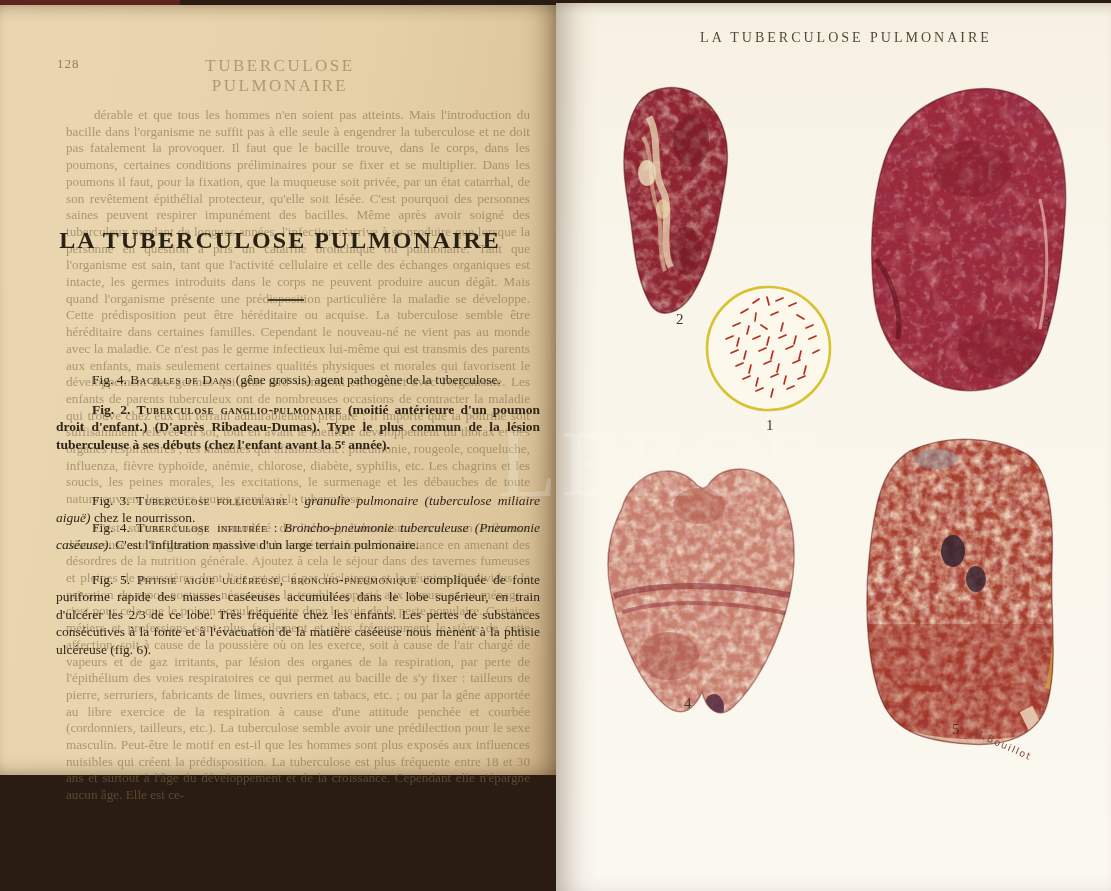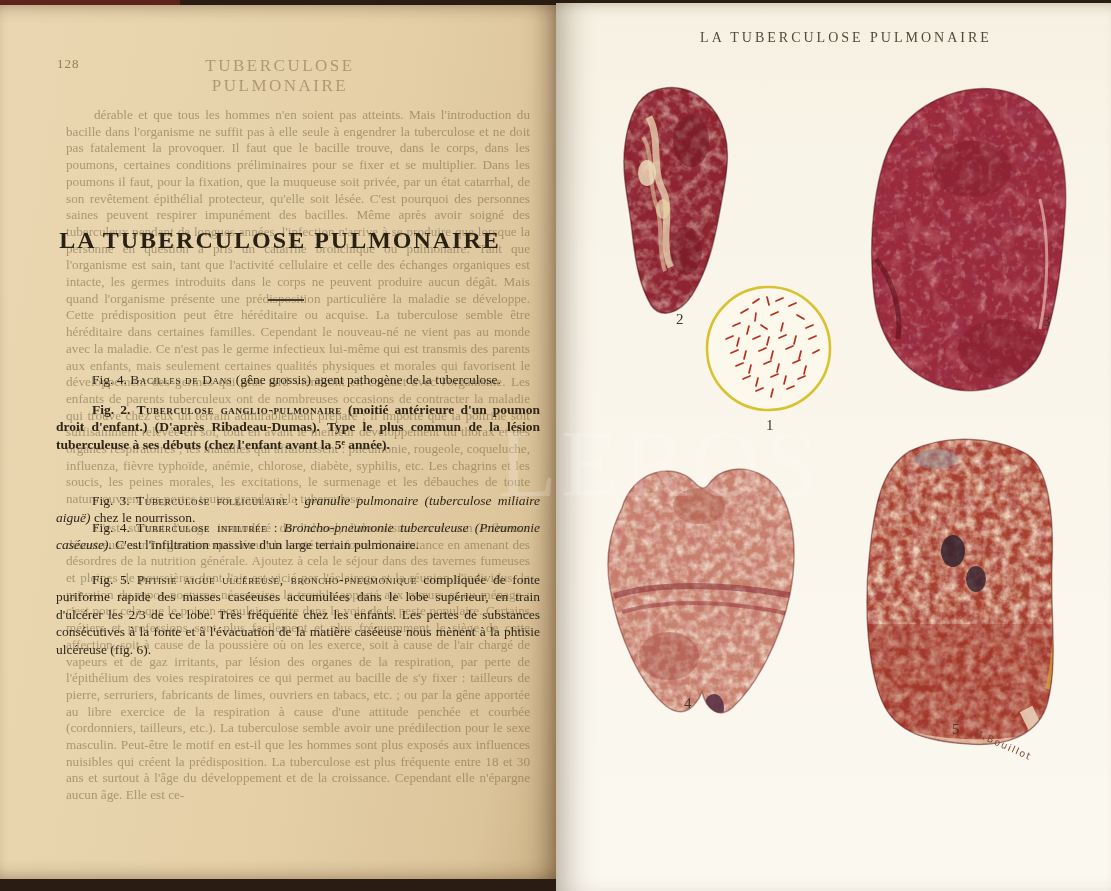--- a/index.html
+++ b/index.html
@@ -1,19 +1,19 @@
 <!DOCTYPE html>
 <html><head>
 <meta charset="utf-8">
 <style>
   html,body{margin:0;padding:0;background:#2a1c12;width:1111px;height:891px;overflow:hidden;}
   .scene{position:relative;width:1111px;height:891px;font-family:"Liberation Serif","DejaVu Serif",serif;}
   .cover-sliver{position:absolute;left:0;top:0;width:180px;height:8px;background:#5c241c;}
   
-  .page-left{position:absolute;left:0;top:5px;width:556px;height:874px;
+  .page-left{position:absolute;left:0;top:5px;width:556px;height:770px;
     background:linear-gradient(100deg,#ead7b1 0%,#e5d0a8 55%,#dcc49a 88%,#cbb084 100%);
     box-shadow:inset -20px 0 26px -14px rgba(60,35,15,.5), inset 0 10px 18px -12px rgba(60,35,15,.4), inset 0 -12px 18px -12px rgba(60,35,15,.35);}
   .pg-num{position:absolute;left:57px;top:51px;font-size:13px;color:rgba(120,95,60,.75);letter-spacing:1px;}
   .run-head-left{position:absolute;left:140px;top:51px;width:280px;text-align:center;font-size:17px;
     letter-spacing:2.5px;color:rgba(130,105,70,.55);}
   .faded-col{position:absolute;left:54px;top:90px;width:488px;color:rgba(122,106,72,.58);
     font-size:13.2px;line-height:16.7px;text-align:justify;}
   .faded-col p{margin:12px;text-indent:28px;}
   .planche{position:absolute;left:0;top:122px;width:497px;text-align:right;font-size:14px;
     letter-spacing:2px;color:#39301f;font-weight:bold;}

